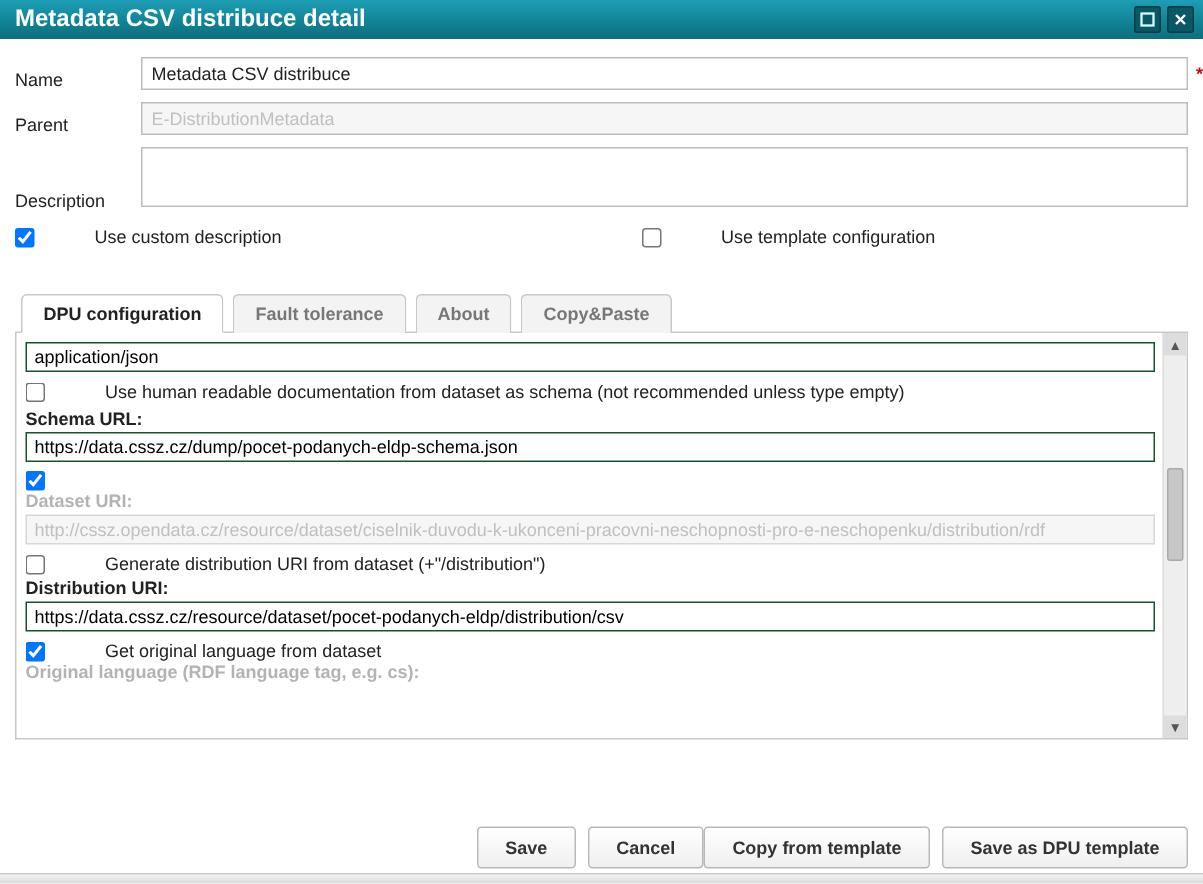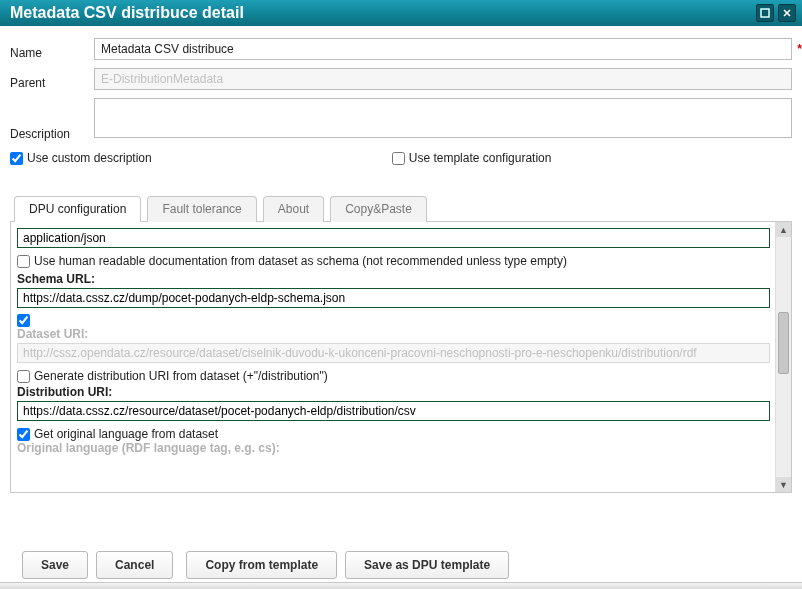--- a/index.html
+++ b/index.html
@@ -65,21 +65,21 @@
     font-size: 12px;
     font-family: Arial, Helvetica, sans-serif;
     color: #222;
   }
   .text-input[disabled] { background:#f6f6f6; color:#c0c0c0; }
   .textarea { height: 40px; resize: none; }
   .req-star { color: #d00; position: absolute; right: -10px; top: 4px; font-weight: bold; }
 
   .checkline { display:flex; align-items:center; gap:4px; margin-top:2px;}
   .checkline input { margin:0; }
-  .checkline label { cursor: default; }
+  .checkline label { cursor: default; margin-left: 36px; }
 
   .two-col {
     display:flex; gap: 40px; margin-left:0;
   }
 
   
   .tabs-wrap {
     margin-top: 30px;
     position: relative;
   }
@@ -89,21 +89,21 @@
     padding-left: 4px;
     border-bottom: 1px solid #c8c8c8;
   }
   .tab {
     background: #f3f3f3;
     border: 1px solid #c8c8c8;
     border-bottom: none;
     border-radius: 4px 4px 0 0;
     padding: 5px 14px;
     color: #777;
-    font-weight: normal;
+    font-weight: bold;
     position: relative;
     top: 1px;
   }
   .tab.active {
     background: #ffffff;
     color: #222;
     border-bottom: 1px solid #fff;
   }
 
   .tab-panel {
@@ -143,21 +143,21 @@
     font-size: 12px;
     font-family: Arial, Helvetica, sans-serif;
     margin: 2px 0 4px 0;
   }
   .wide-input[disabled]{ background:#f6f6f6; color:#c0c0c0; border-color:#d8d8d8;}
   .dim-label { color:#b3b3b3; font-weight:bold;}
 
   
   .footer {
     position:absolute; left:12px; right:0; bottom:10px;
-    display:flex; justify-content:flex-start; padding:0 10px;gap:13px;
+    display:flex; justify-content:flex-end; padding:0 10px;
   }
   .footer .left, .footer .right { display:flex; gap:8px; }
   .btn {
     background: linear-gradient(#ffffff, #efefef);
     border: 1px solid #b8b8b8;
     border-radius: 3px;
     padding: 6px 18px;
     font-family: Arial, Helvetica, sans-serif;
     font-size: 12px;
     font-weight: bold;

